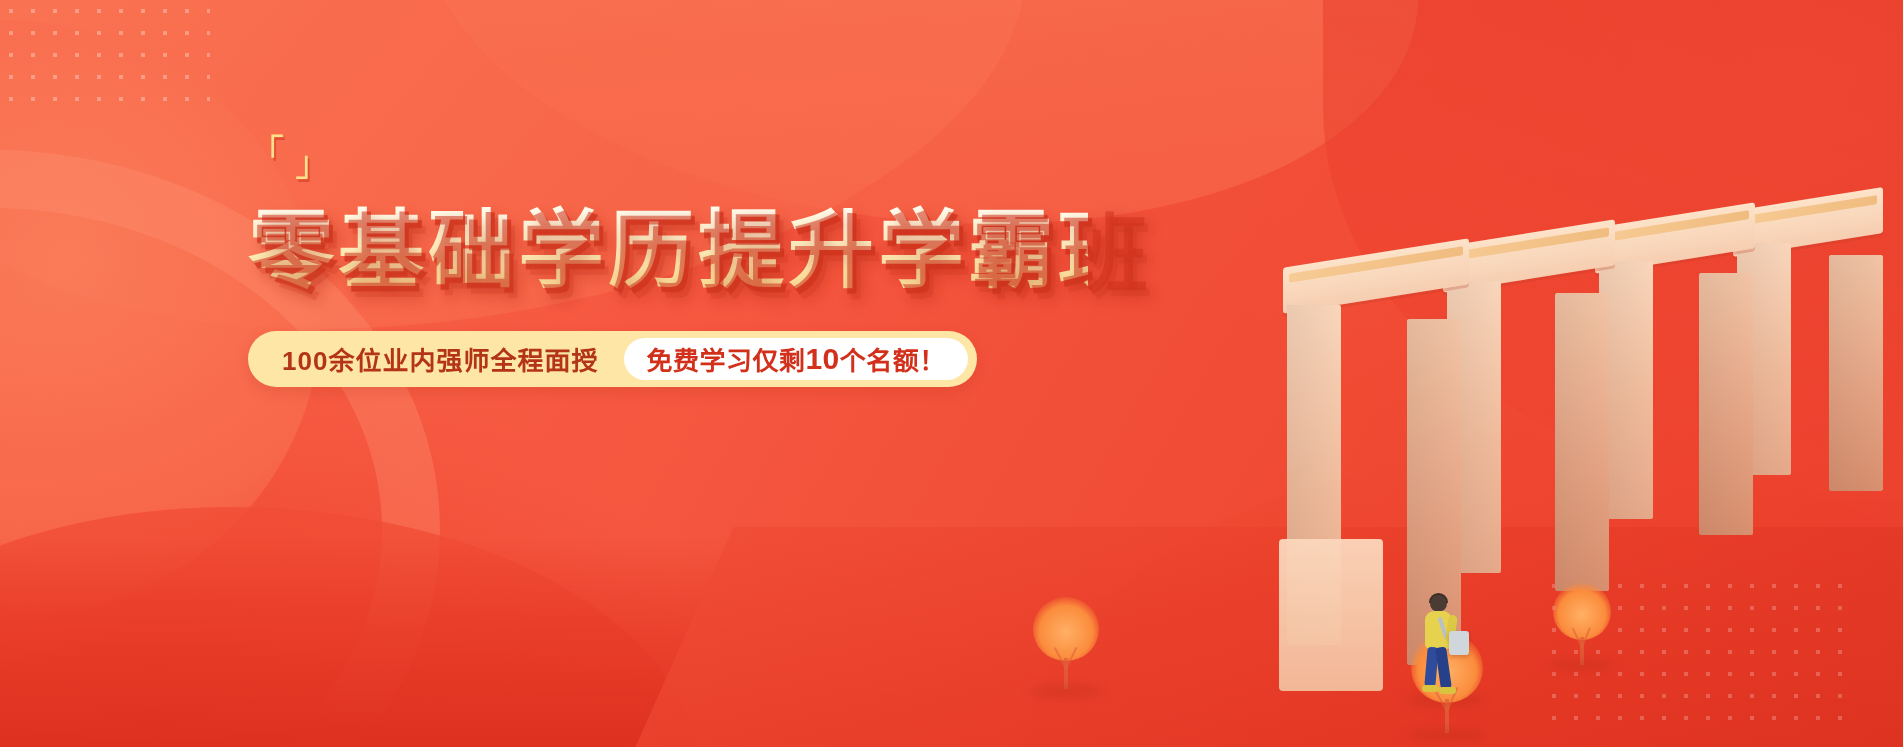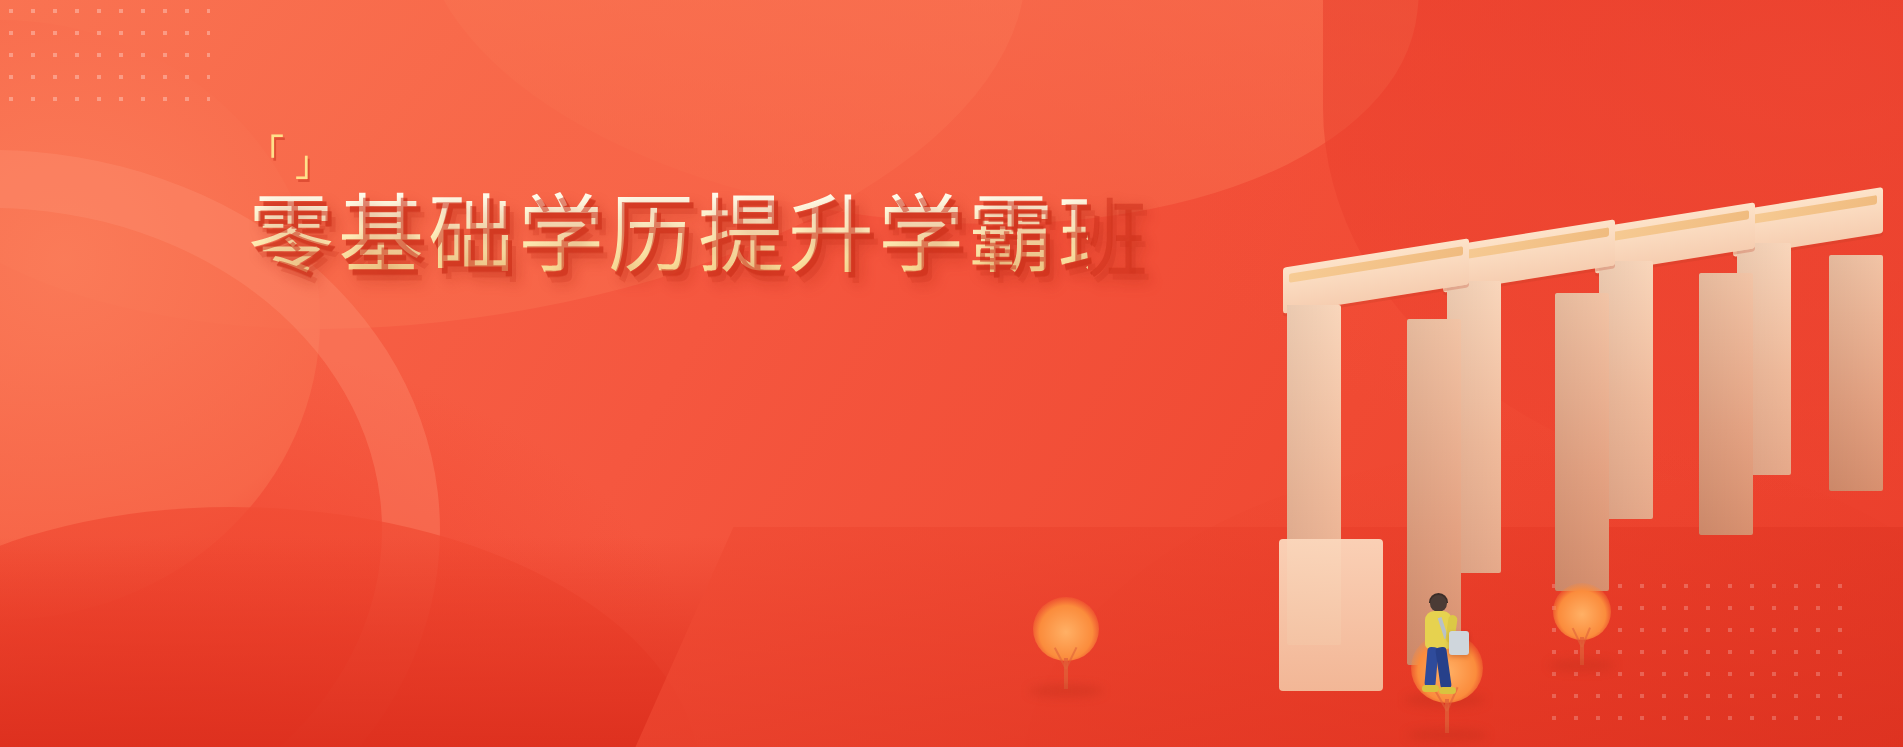--- a/index.html
+++ b/index.html
@@ -94,22 +94,22 @@
     white-space:nowrap;
   }
   .eyebrow .bracket{
     color:#ffe08a;font-size:36px;font-weight:400;line-height:1;
     position:relative;top:-5px;
   }
   .eyebrow .bracket.close{top:6px;}
   .eyebrow .etext{color:#fff3c9;}
 
   .headline{
-    margin-top:13px;
-    font-size:86px;line-height:1.08;font-weight:400;letter-spacing:4px;
+    margin-top:28px;
+    font-size:86px;line-height:1.08;font-weight:700;letter-spacing:4px;
     color:#fdf0c0;
     white-space:nowrap;
     text-shadow:
       4px 5px 0 rgba(205,49,27,.55),
       8px 10px 14px rgba(160,30,14,.32);
     background:linear-gradient(180deg,#fffdf2 0%,#ffeeb6 55%,#f9d98c 100%);
     -webkit-background-clip:text;background-clip:text;
     -webkit-text-fill-color:transparent;
     filter:drop-shadow(4px 6px 0 rgba(205,49,27,.45));
   }
@@ -307,15 +307,23 @@
 
   <div class="content">
 
     <div class="eyebrow">
       <span class="bracket">「</span>
       <span class="bracket close">」</span>
     </div>
 
     <div class="headline">零基础学历提升学霸班</div>
 
+    <div class="pill-row">
+      <span class="pill-text">100余位业内强师全程面授</span>
+      <span class="pill-badge">
+        <span>免费学习仅剩</span>
+        <span class="num">10</span>
+        <span>个名额！</span>
+      </span>
+    </div>
 
   </div>
 </div>
 
 </body></html>

